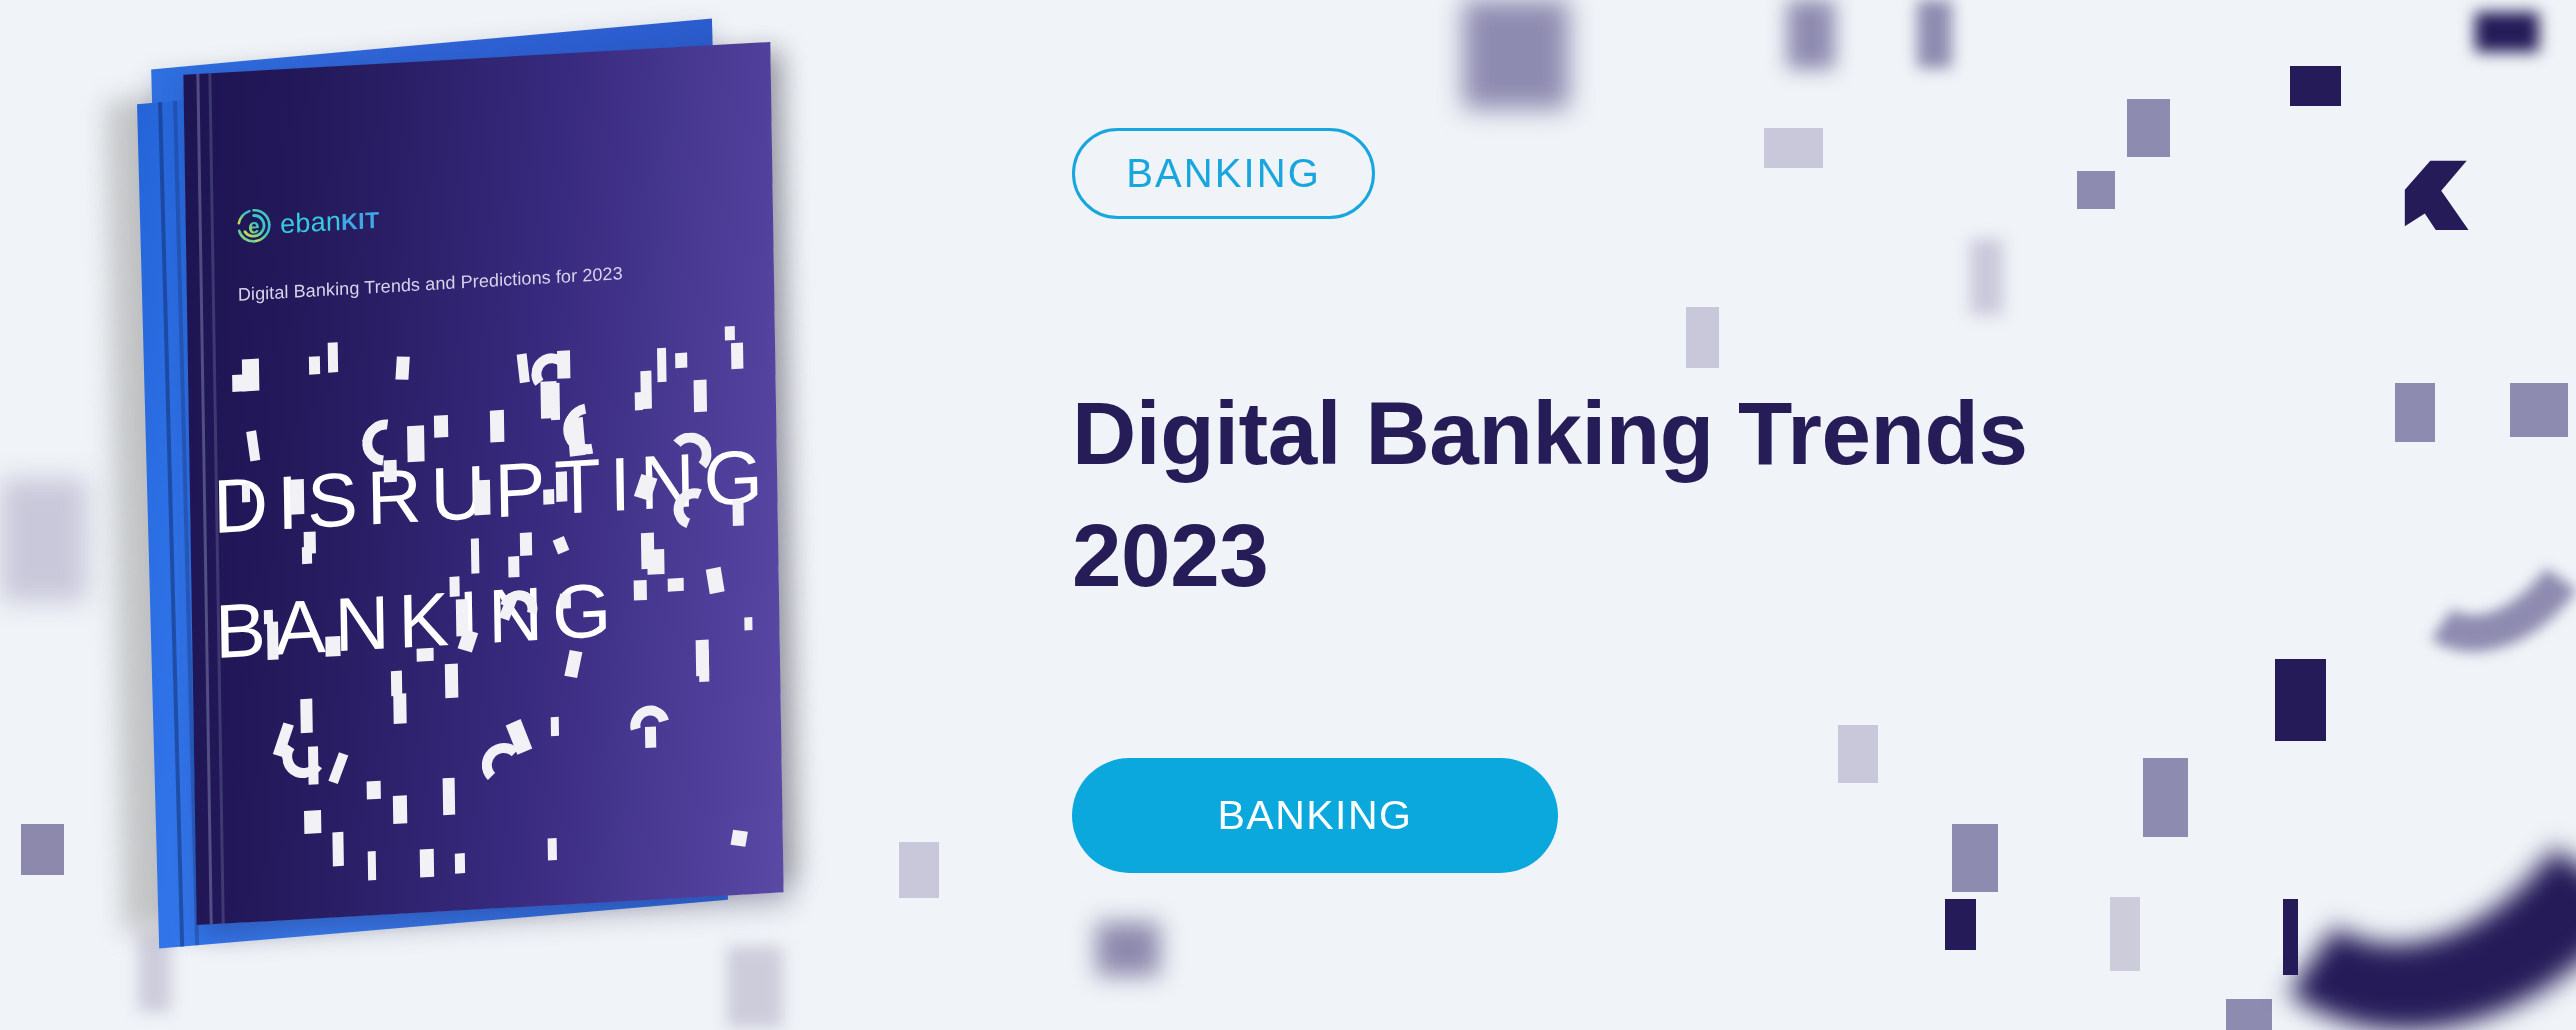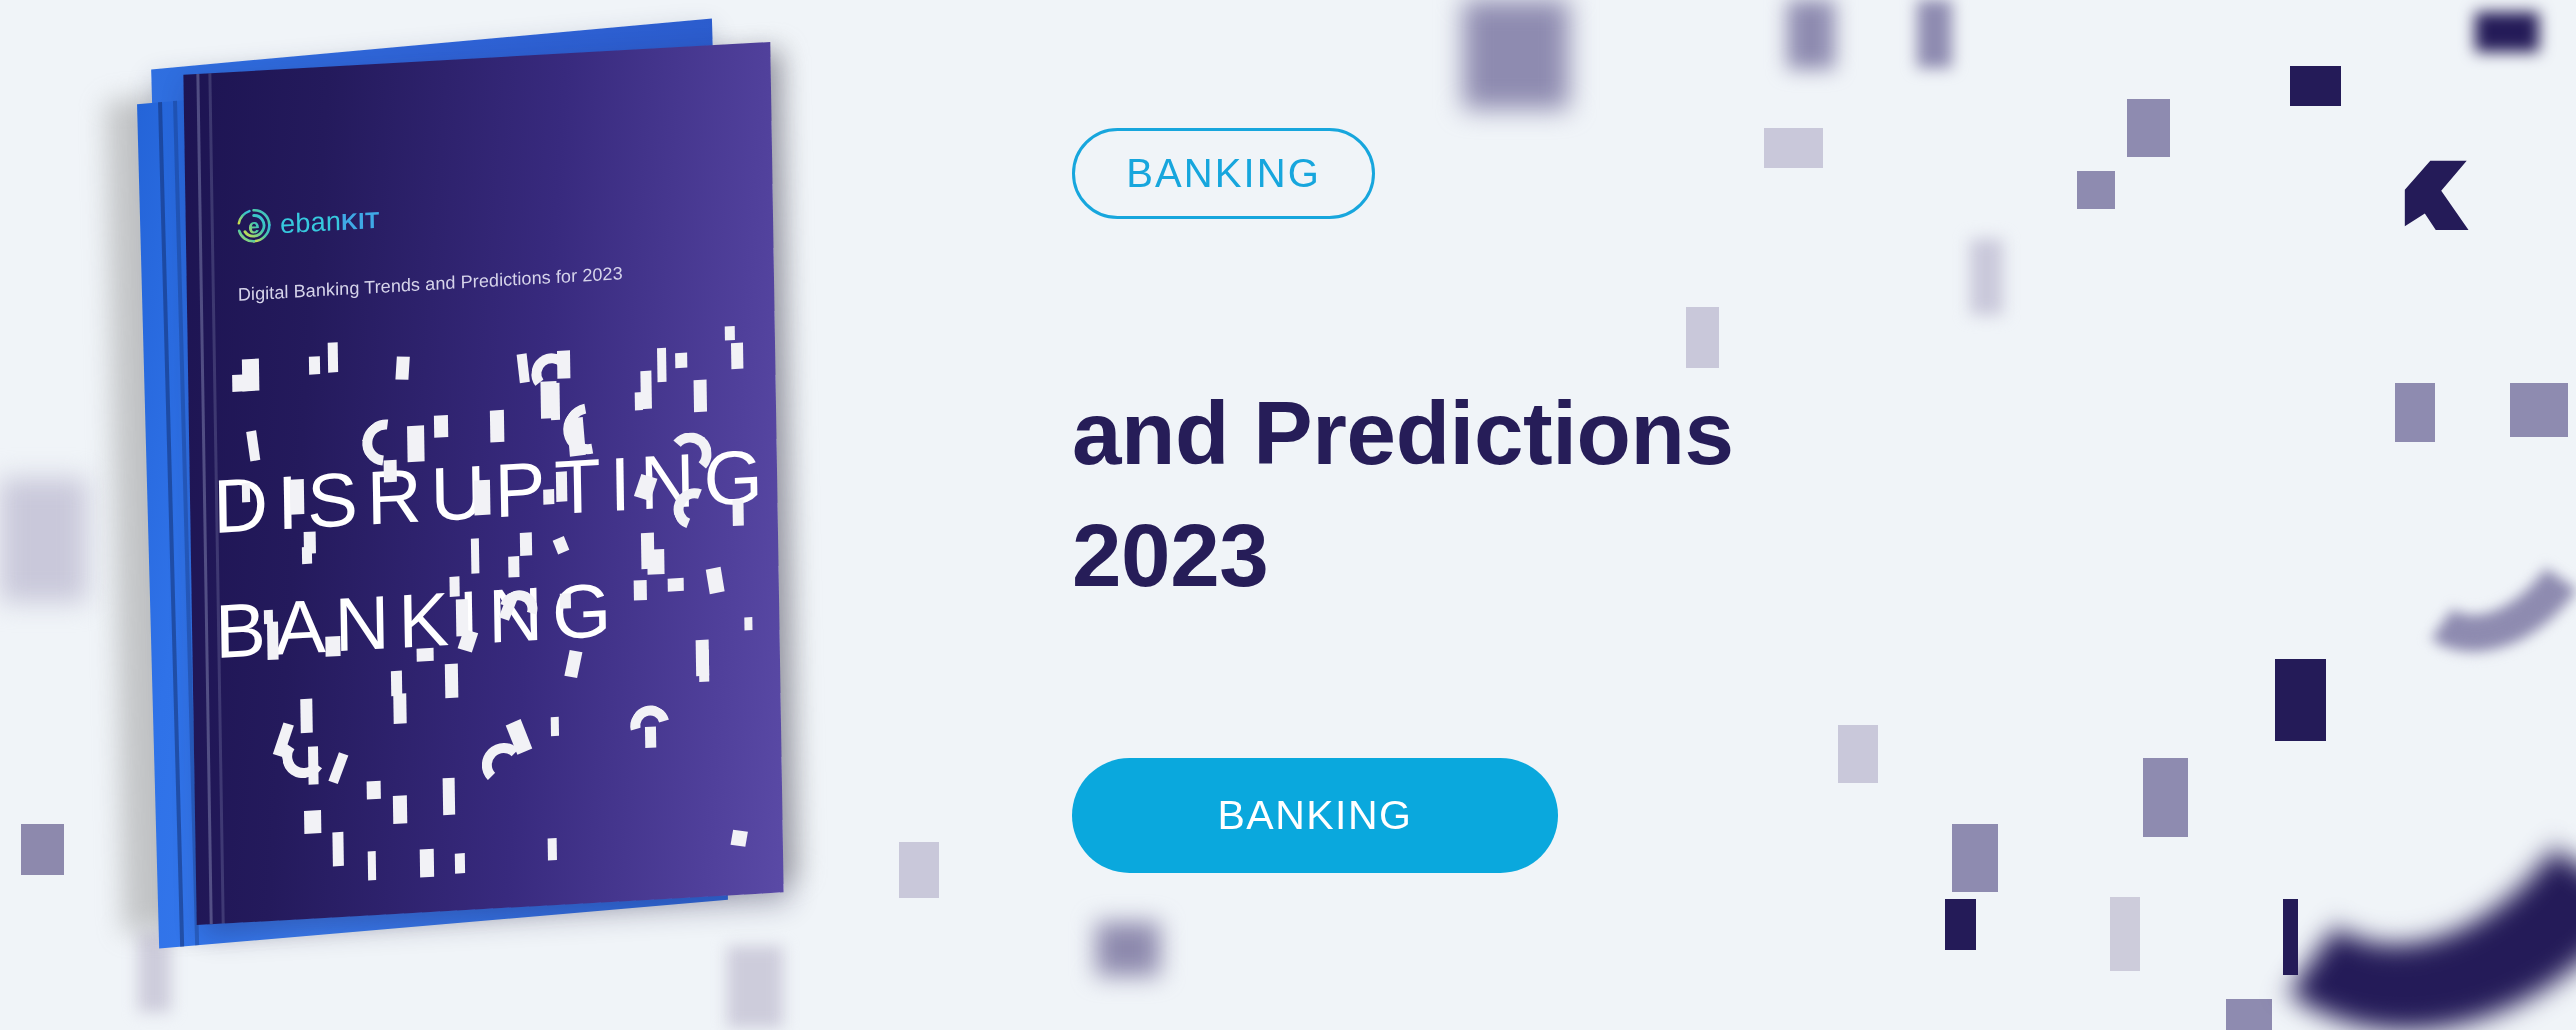--- a/index.html
+++ b/index.html
@@ -389,21 +389,21 @@
     </div>
   </div>
 
   <div class="content">
 
     <div class="badge-report">
       <span>BANKING</span>
     </div>
 
     <h1 class="headline" id="headline">
-        <span class="hl-line">and Predictions</span>
+        <span class="hl-line">Digital Banking Trends</span>
         <span class="hl-line">2023</span>
       </h1>
 
     <button class="btn-download">
       <span>BANKING</span>
     </button>
   </div>
 </div>
 
 

